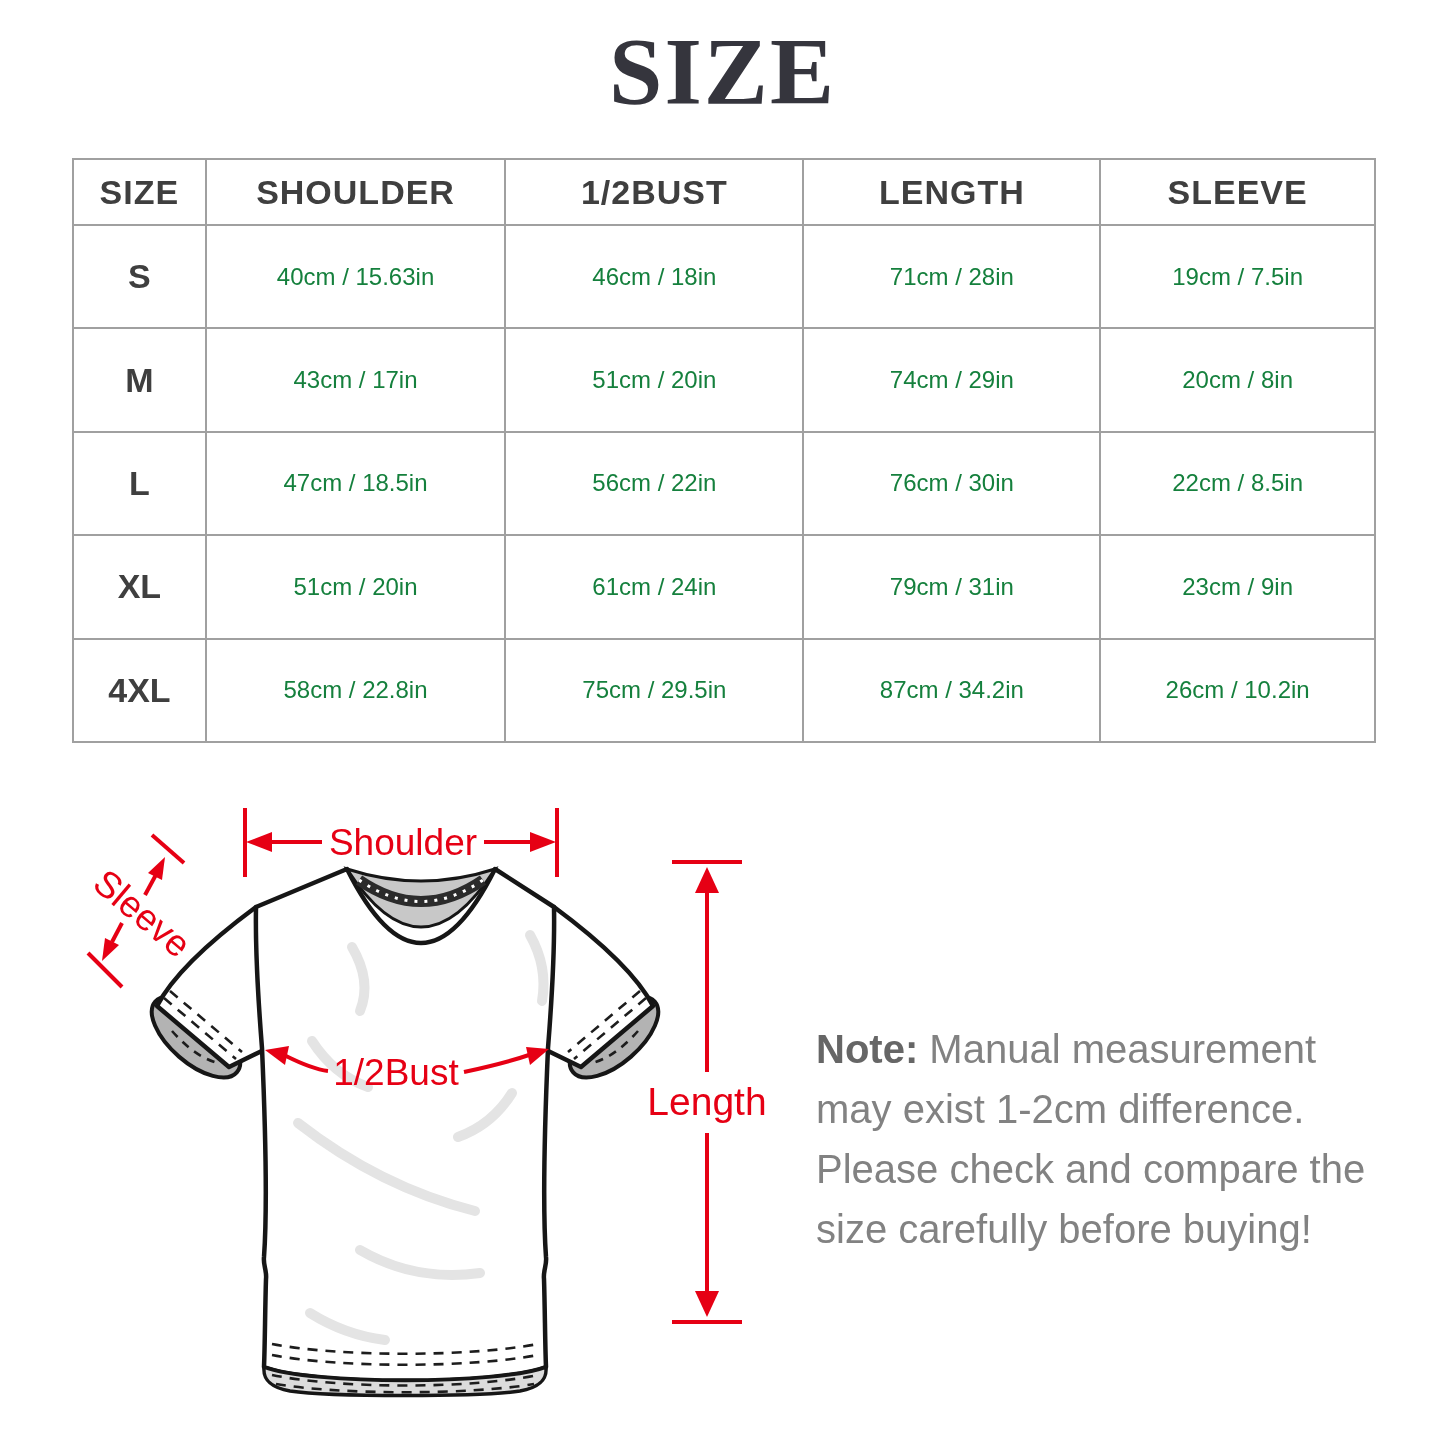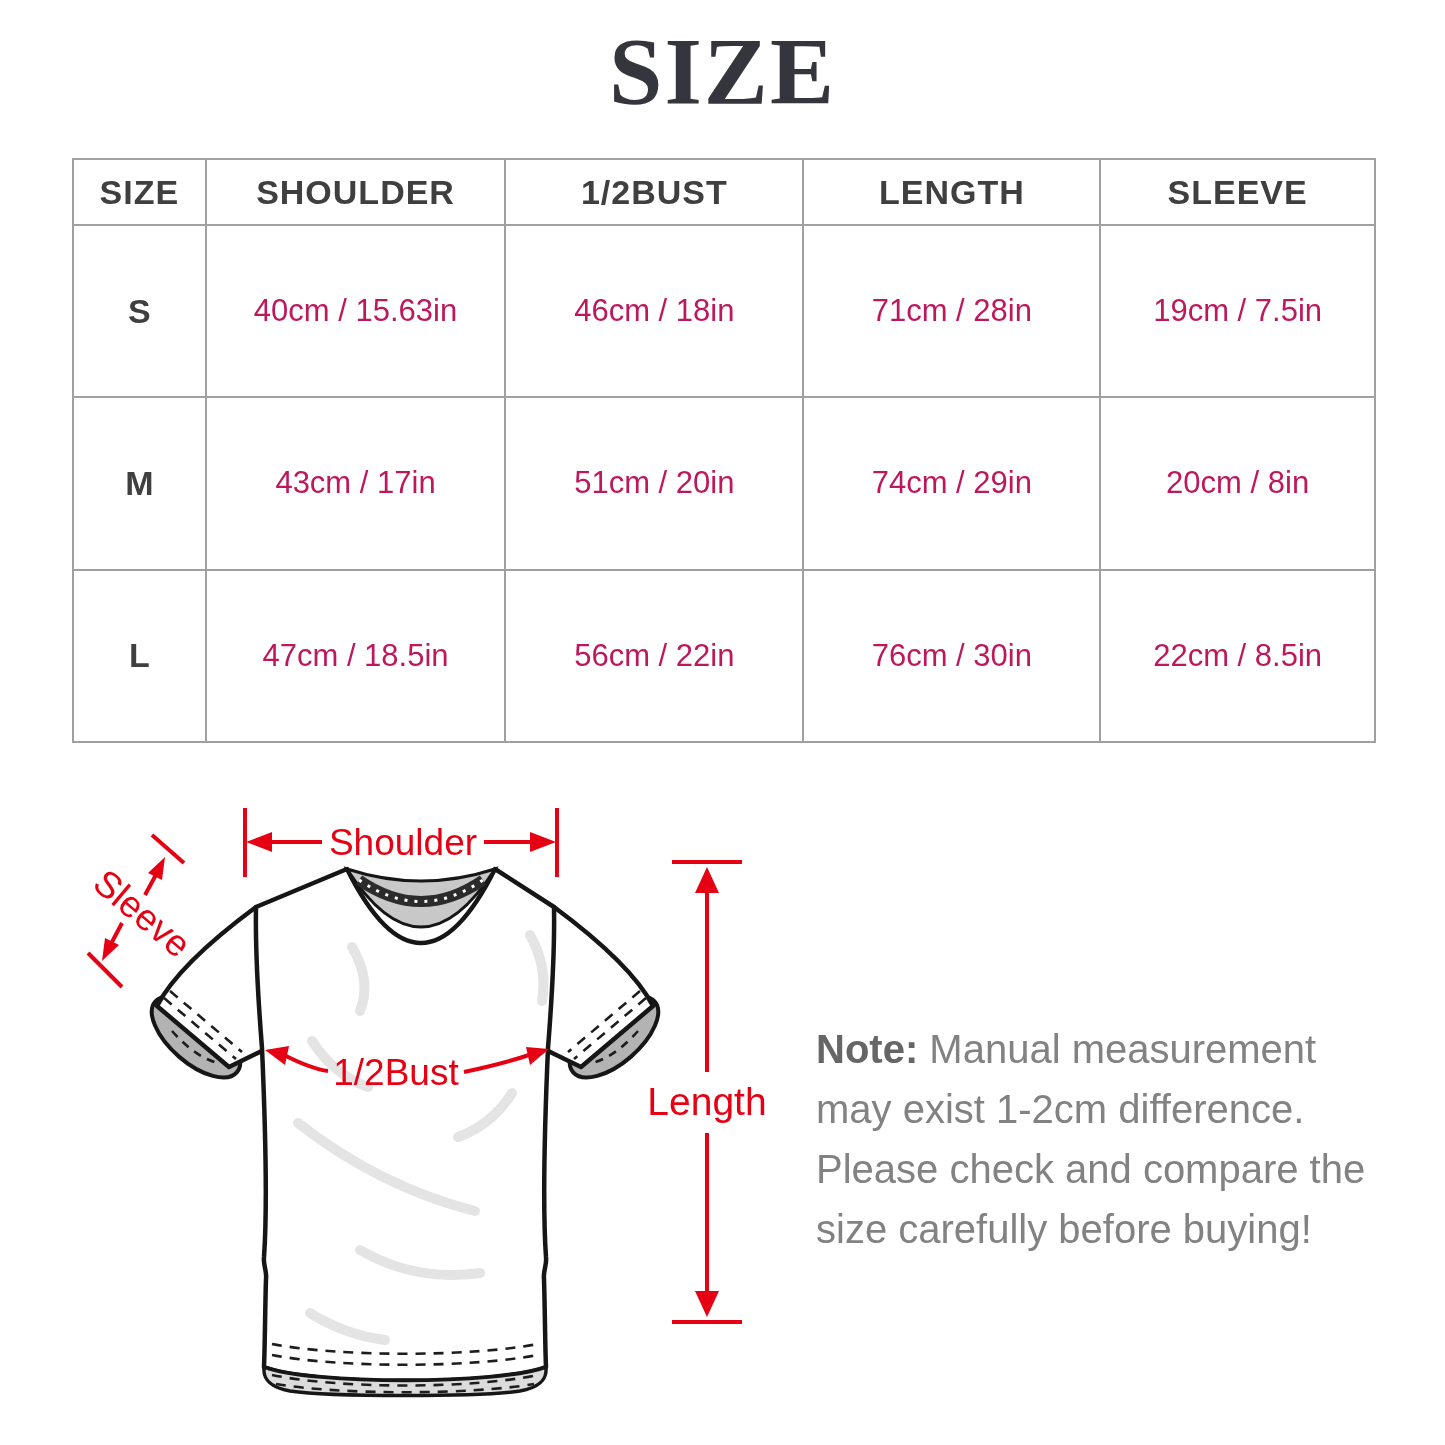--- a/index.html
+++ b/index.html
@@ -48,22 +48,22 @@
     padding: 0;
   }
   .size-table thead th {
     height: 64px;
     font-size: 34px;
     font-weight: bold;
     color: #3f3f3f;
     letter-spacing: 1px;
   }
   .size-table td {
-    font-size: 31px;
-    color: #be185d;
+    font-size: 24px;
+    color: #15803d;
   }
   .size-table td.size-col {
     font-weight: bold;
     color: #3f3f3f;
     font-size: 34px;
   }
 
   
   .diagram-svg {
     position: absolute;
@@ -143,20 +143,34 @@
         <td>74cm / 29in</td>
         <td>20cm / 8in</td>
       </tr>
       <tr>
         <td class="size-col">L</td>
         <td>47cm / 18.5in</td>
         <td>56cm / 22in</td>
         <td>76cm / 30in</td>
         <td>22cm / 8.5in</td>
       </tr>
+      <tr>
+        <td class="size-col">XL</td>
+        <td>51cm / 20in</td>
+        <td>61cm / 24in</td>
+        <td>79cm / 31in</td>
+        <td>23cm / 9in</td>
+      </tr>
+      <tr>
+        <td class="size-col">4XL</td>
+        <td>58cm / 22.8in</td>
+        <td>75cm / 29.5in</td>
+        <td>87cm / 34.2in</td>
+        <td>26cm / 10.2in</td>
+      </tr>
     </tbody>
   </table>
 
 <svg class="diagram-svg" viewBox="0 0 740 650">
 
   <g>
     <ellipse class="cuff" cx="136" cy="242" rx="54" ry="26" transform="rotate(41 136 242)"></ellipse>
     <path class="outline" d="M196,112 C150,146 112,182 97,211 L169,272 L206,254 Z"></path>
     <path class="stitch" d="M104,203 L176,264"></path>
     <path class="stitch" d="M110,196 L182,257"></path>

